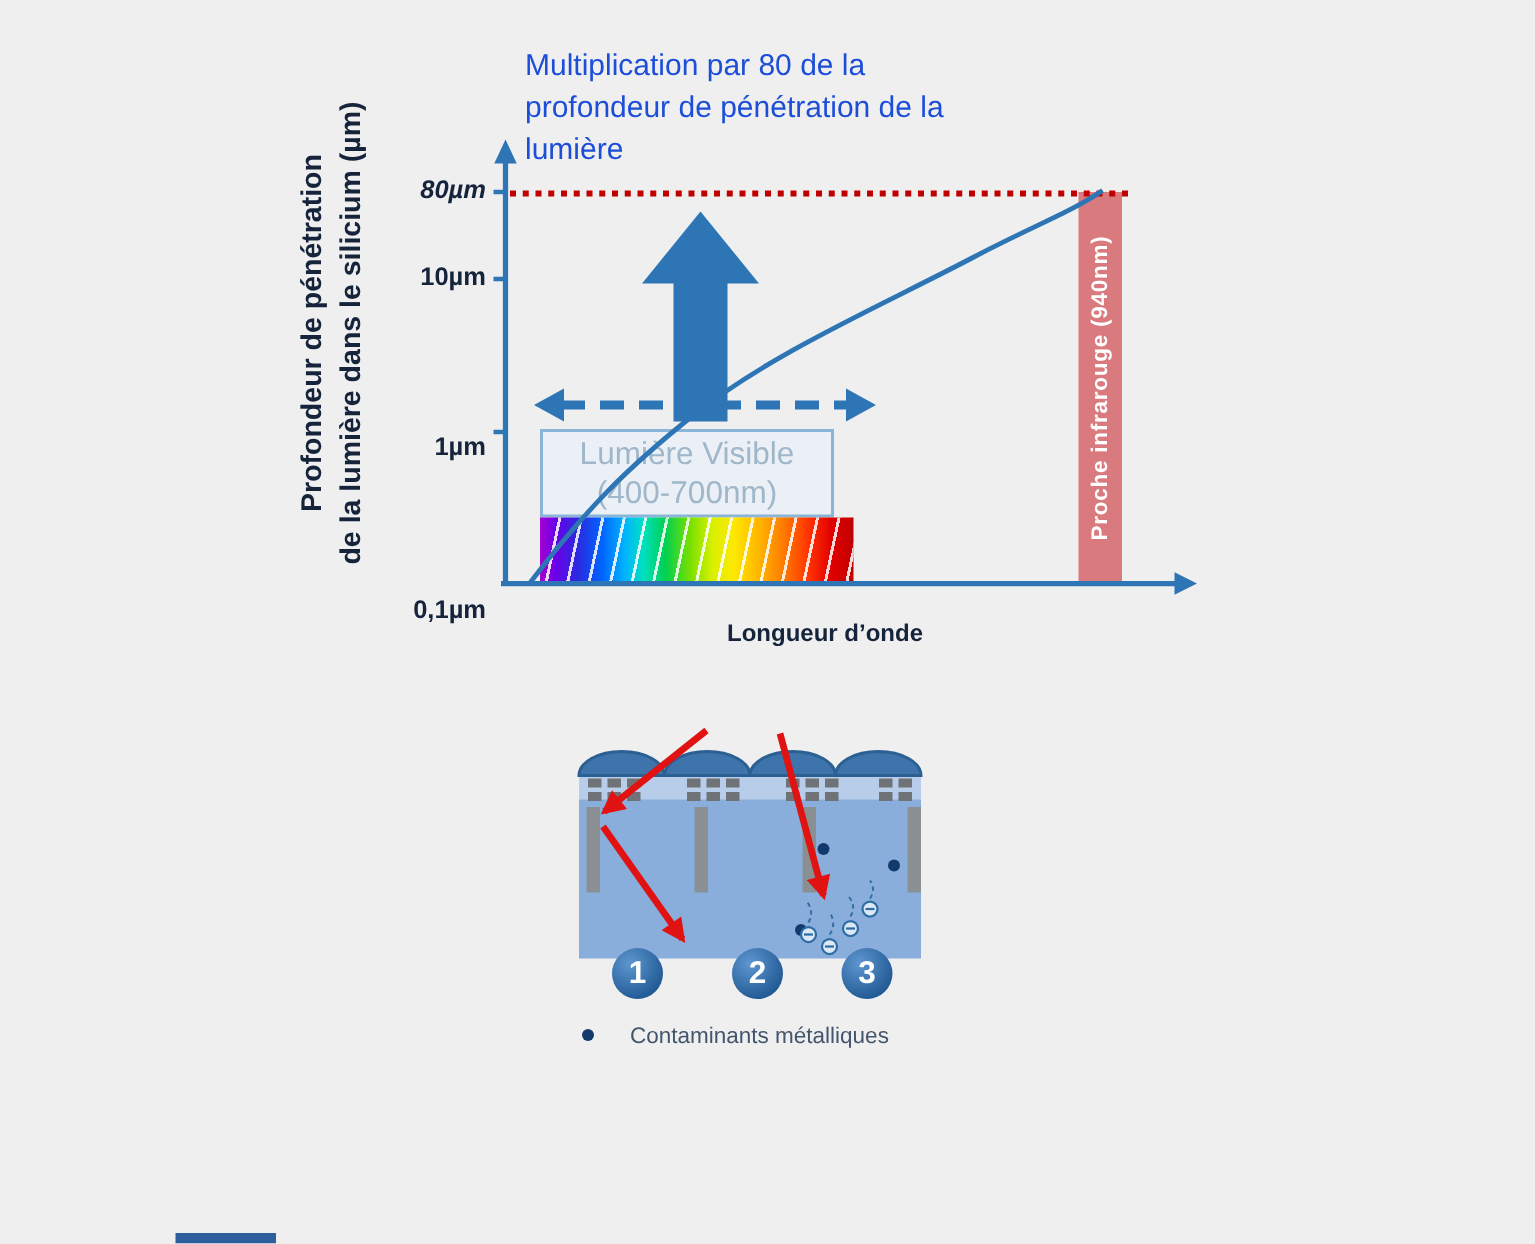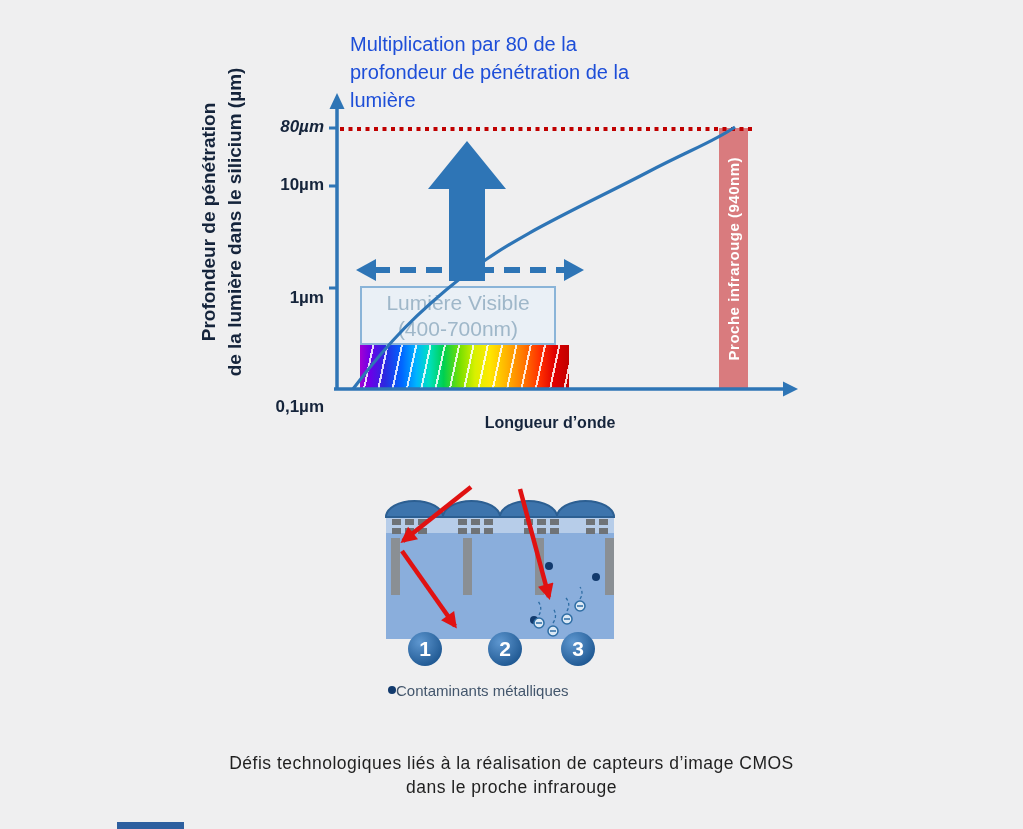--- a/index.html
+++ b/index.html
@@ -66,21 +66,21 @@
     width:34px; height:34px; border-radius:50%;
     background:radial-gradient(circle at 35% 30%, #5e97d0, #215a94 75%);
     color:#fff; font-weight:bold; font-size:21px;
     display:flex; align-items:center; justify-content:center;
   }
   .num-1 { left:408px; top:632px; }
   .num-2 { left:488px; top:632px; }
   .num-3 { left:561px; top:632px; }
 
   .legend { left:388px; top:679px; }
-  .legend-row { display:flex; align-items:center; gap:0; height:22px; }
+  .legend-row { display:flex; align-items:center; gap:24px; height:22px; }
   .legend-label { font-size:15px; color:#43566c; font-weight:500; }
   .sym-dot { width:8px; height:8px; border-radius:50%; background:#123a6d; }
   .sym-electron {
     width:12px; height:12px; border-radius:50%; border:1.6px solid #2e6da4;
     box-sizing:border-box; display:flex; align-items:center; justify-content:center;
   }
   .sym-electron i { display:block; width:6px; height:1.6px; background:#2e6da4; }
 
   .caption {
     left:0; top:751px; width:1023px; text-align:center;
@@ -205,17 +205,15 @@
   <div class="abs num-circle num-2">2</div>
   <div class="abs num-circle num-3">3</div>
 
   <div class="abs legend">
     <div class="legend-row">
       <span class="sym-dot"></span>
       <span class="legend-label">Contaminants métalliques</span>
     </div>
   </div>
 
-  <div class="abs caption">Défis technologiques liés à la réalisation de capteurs d’image CMOS
-dans le proche infrarouge</div>
   <div class="abs bottom-strip"></div>
 
 </div>
 
 </body></html>

